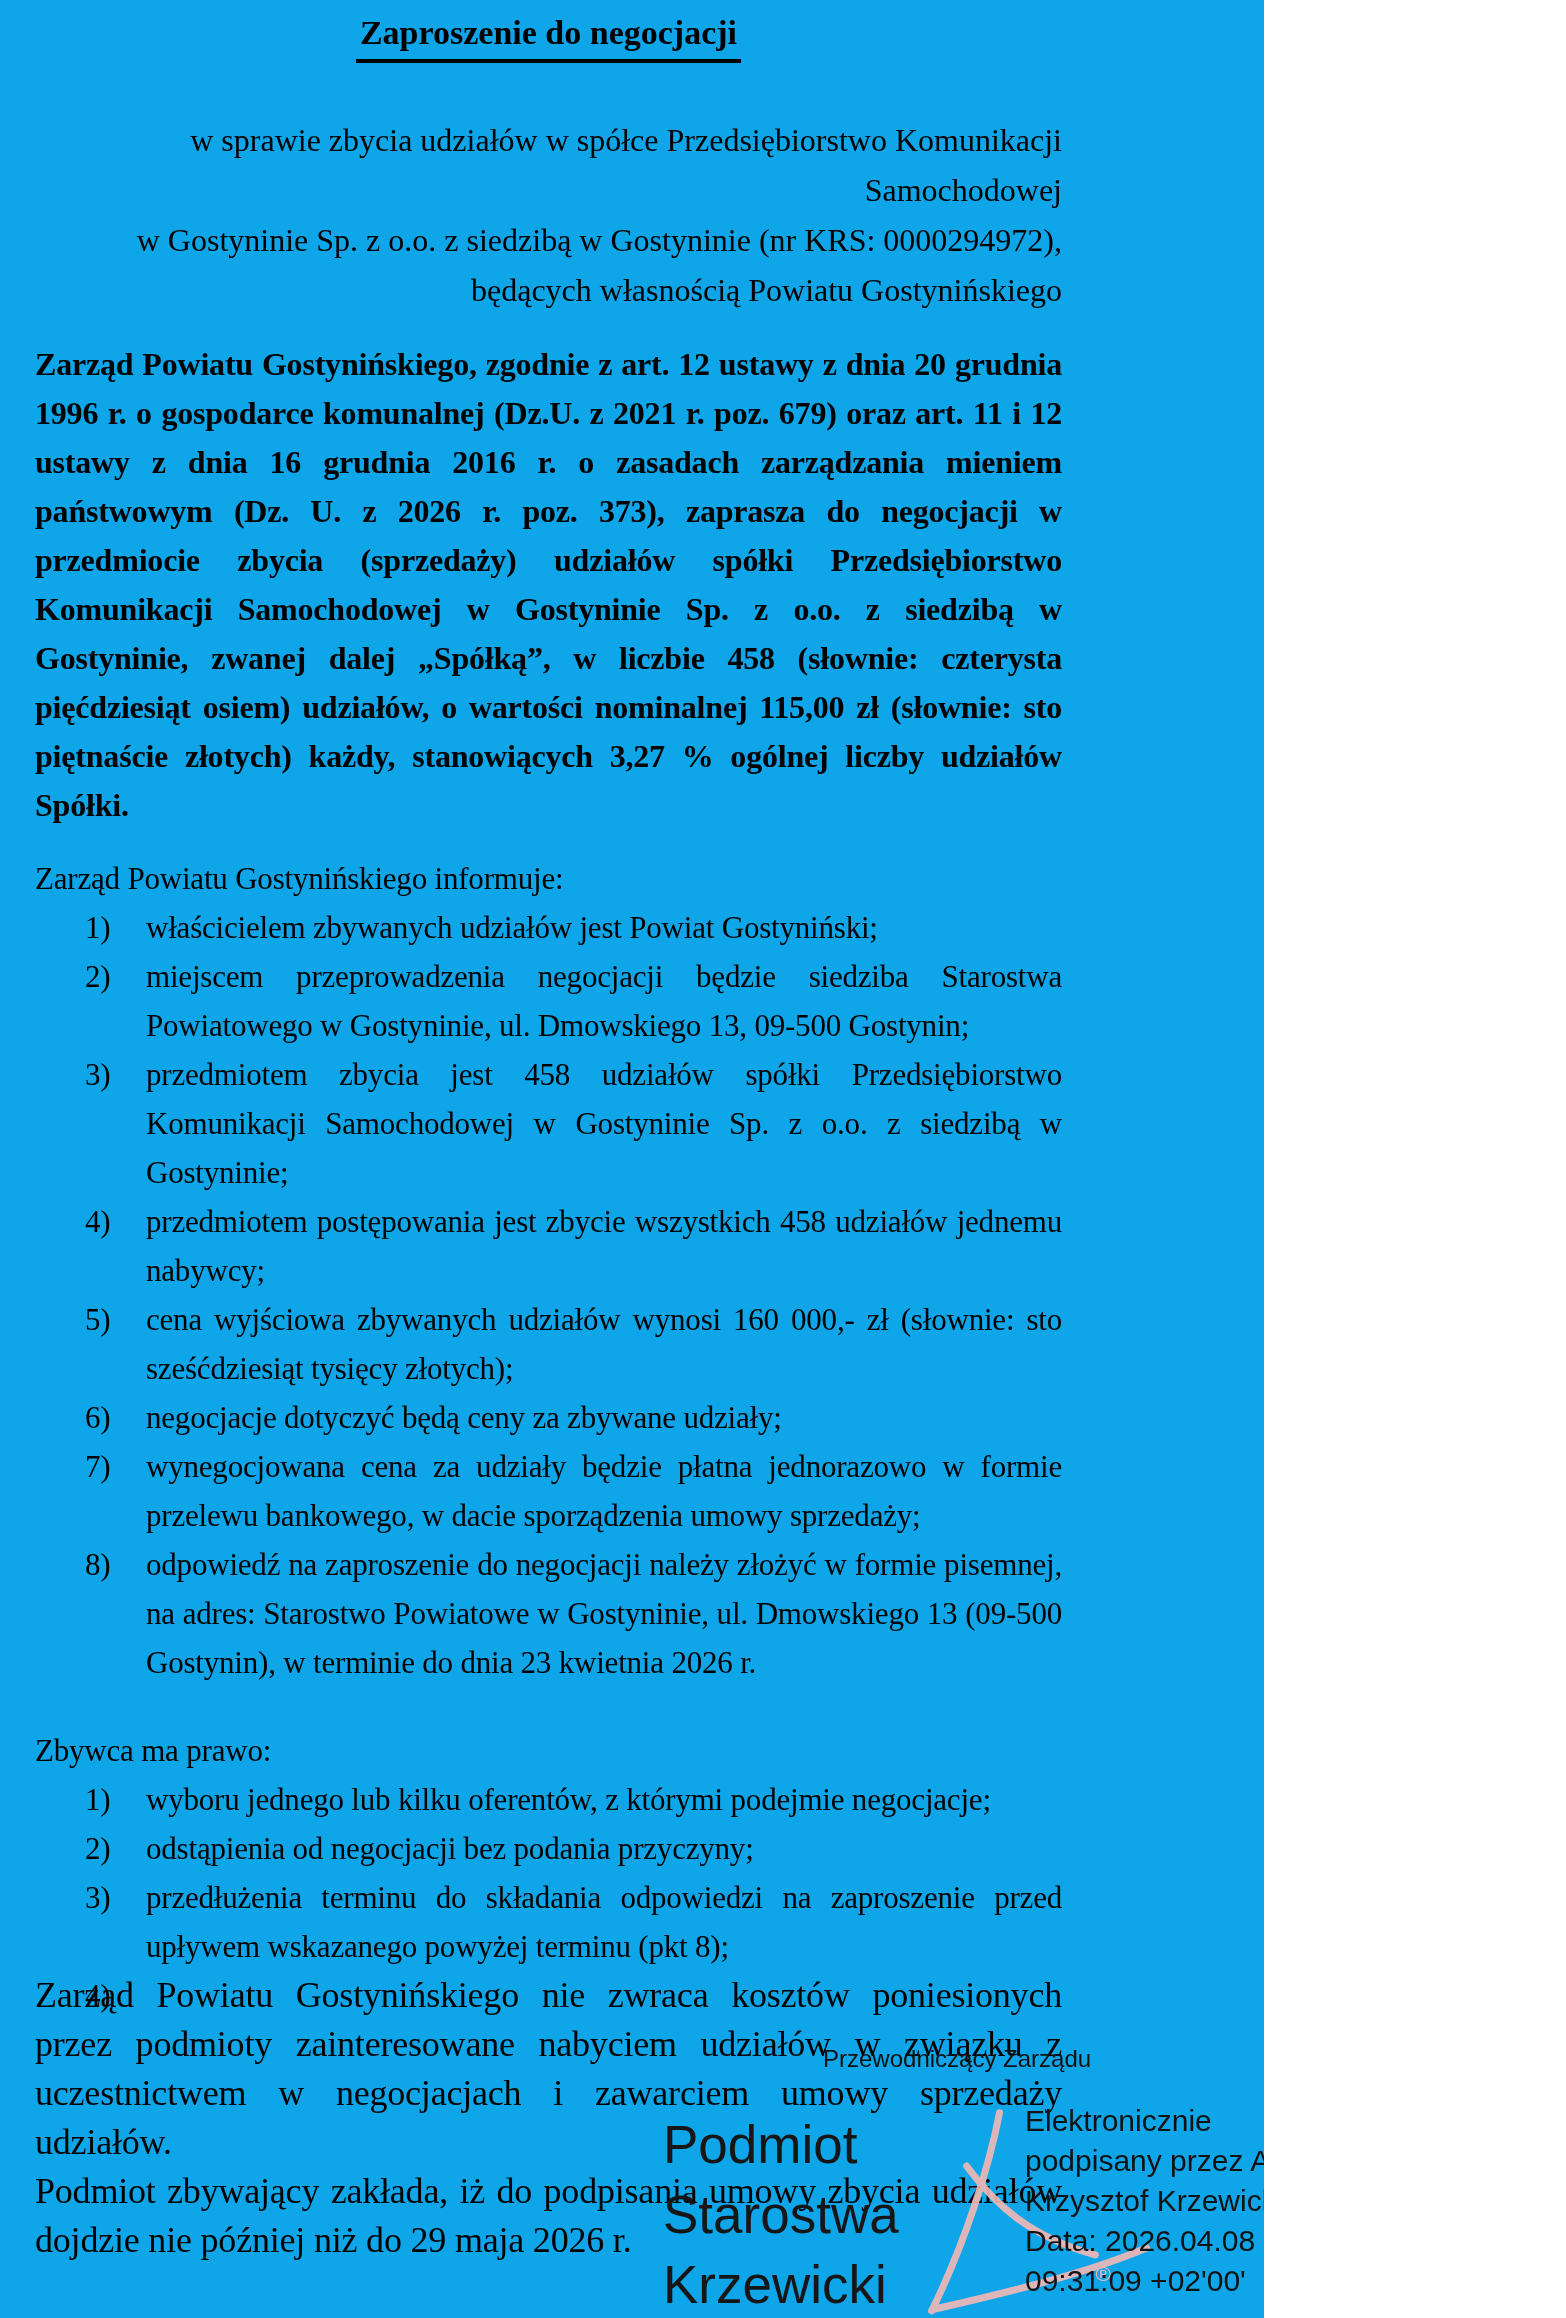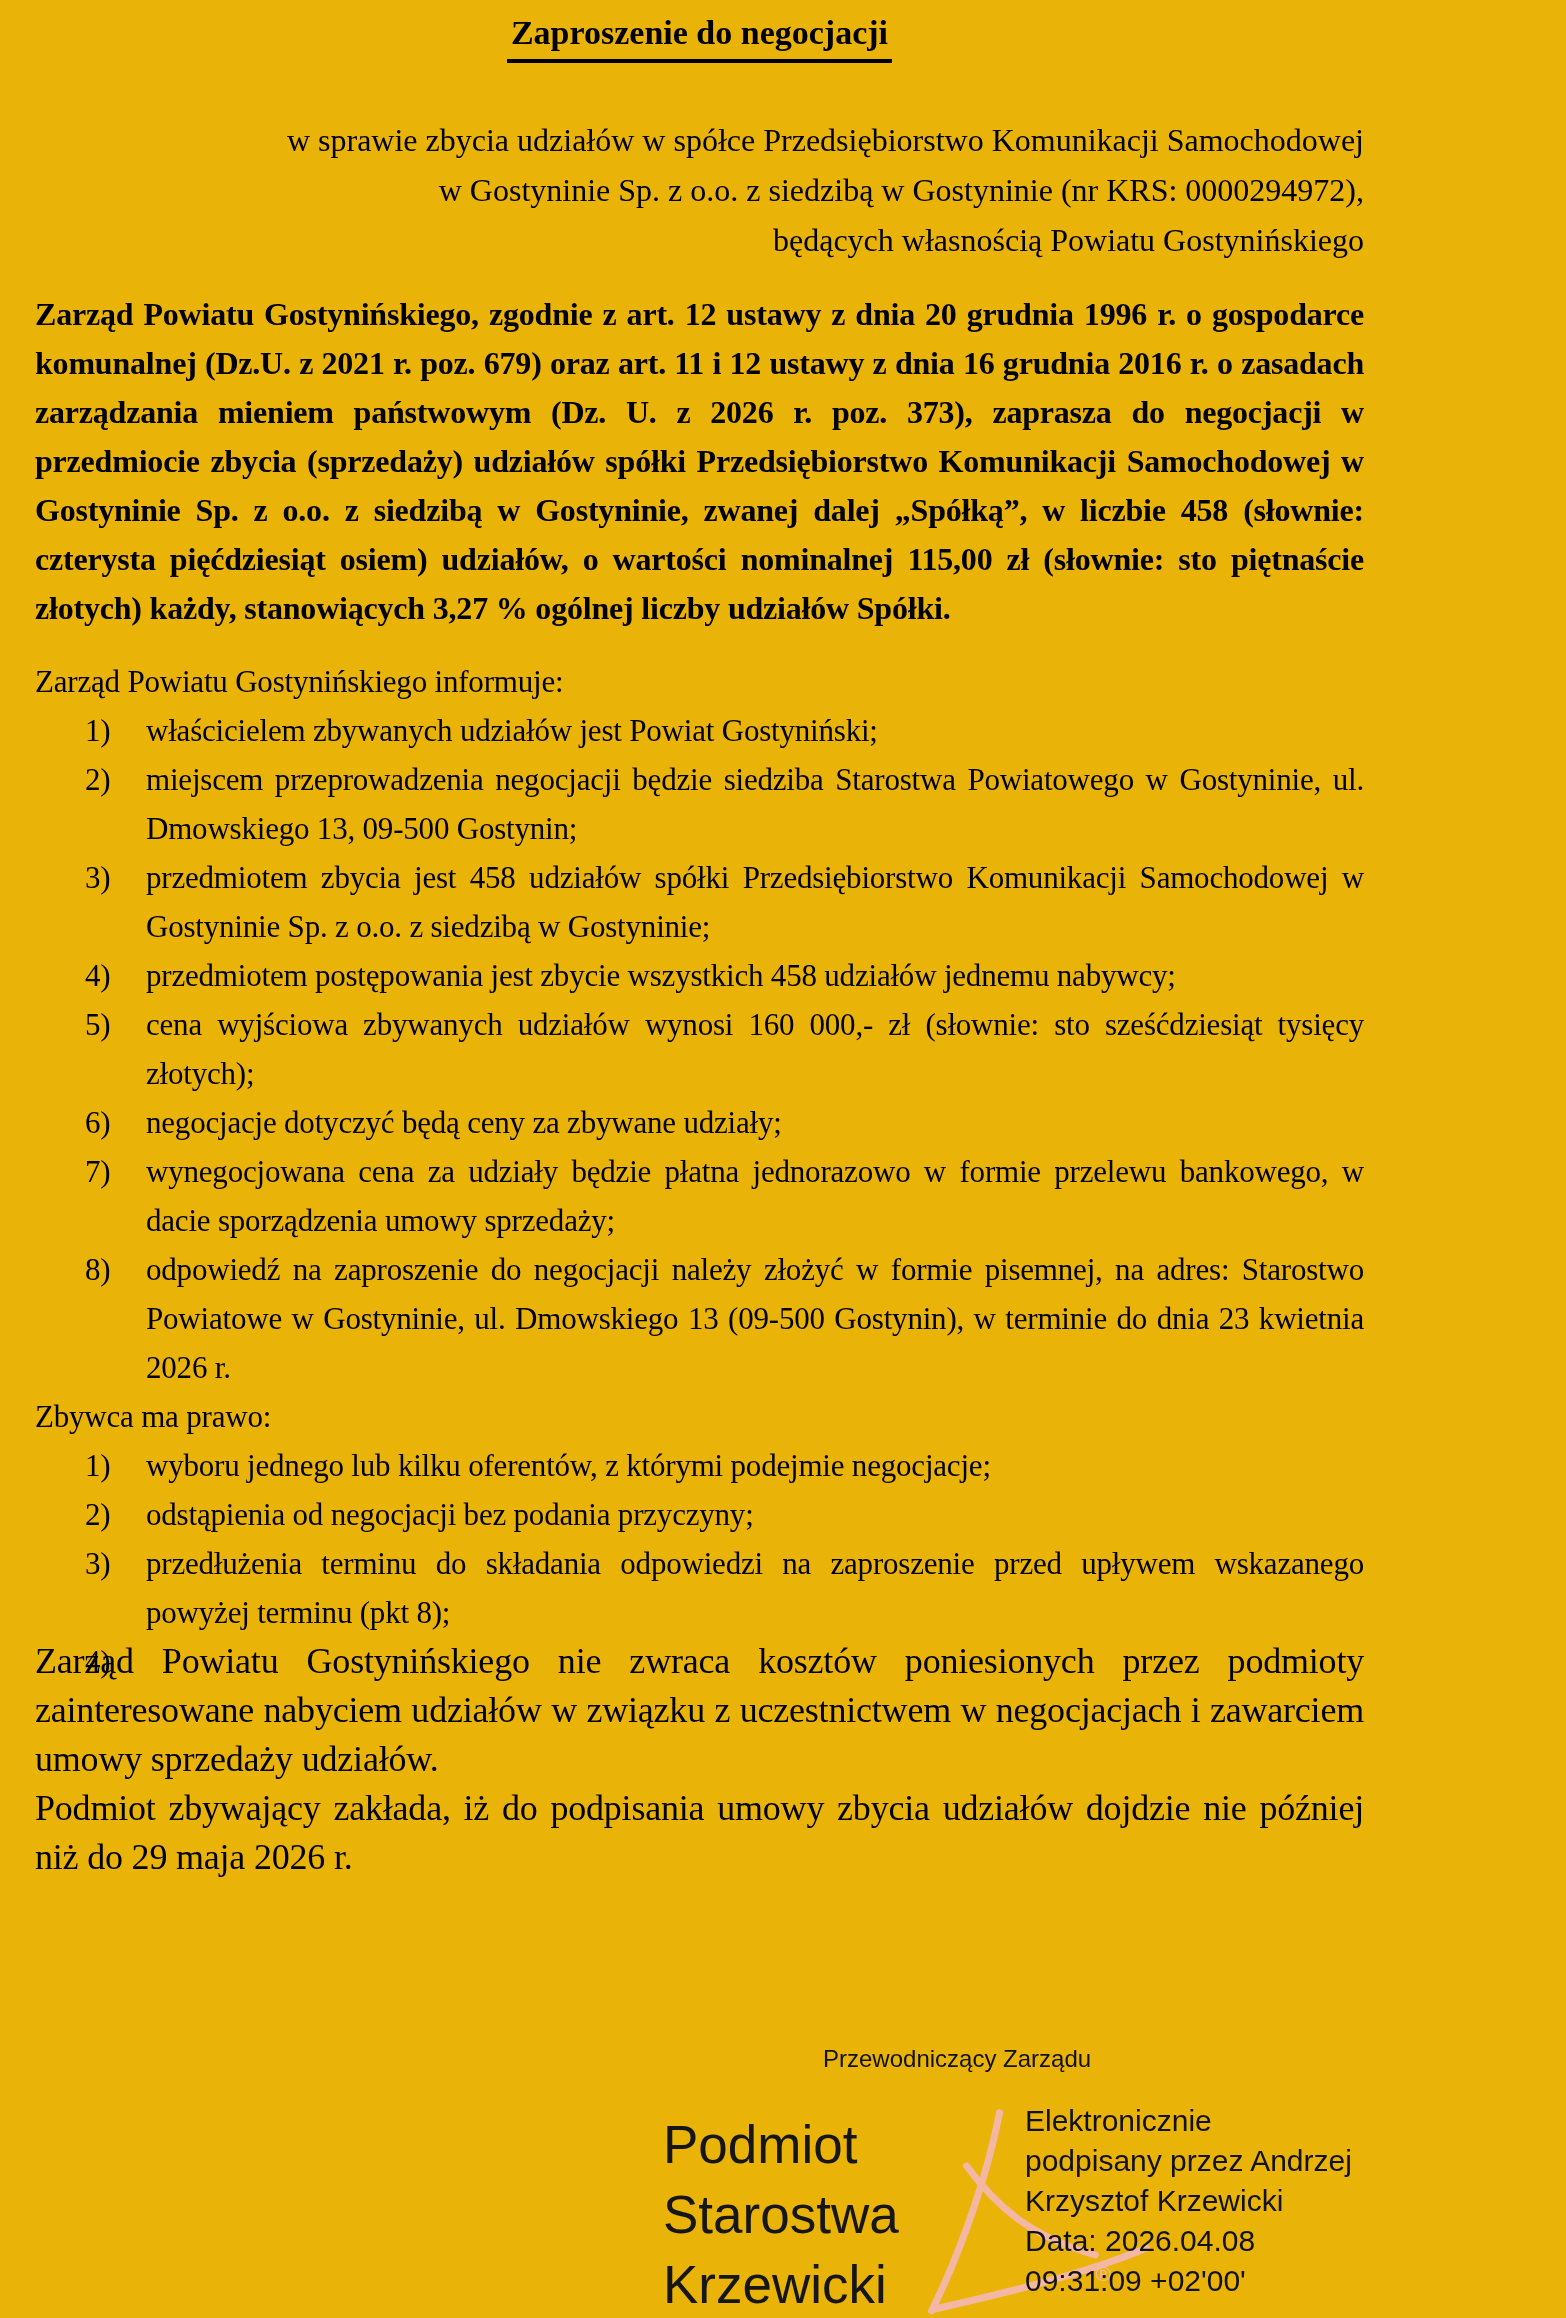--- a/index.html
+++ b/index.html
@@ -1,20 +1,20 @@
 <!DOCTYPE html>
 <html lang="pl" style="font-size:11.2px"><head>
 <meta charset="utf-8">
 <style>
   html,body{margin:0;padding:0;background:#ffffff;}
   .page{
     position:relative;
-    width:1566px;
+    width:1264px;
     height:2319px;
-    background:#eab308;
+    background:#0ea5e9;
     overflow:hidden;
     font-family:"Liberation Serif", serif;
     color:#000;
   }
   .content{
     padding:11.2px 202px 0 35px; 
   }
   
   .doc-title{
     text-align:center;
@@ -43,21 +43,21 @@
     font-size:32px;
     line-height:49px;
     letter-spacing:-0.2px;
     margin:0 0 24px 0;
   }
   .plain{
     font-size:31px;
     line-height:49px;
     letter-spacing:-0.2px;
   }
-  .gap-lg{}
+  .gap-lg{margin-top:39px;}
   .gap-p{margin-top:39px;}
   ol.doc-list{
     list-style:none;
     margin:0;
     padding:0;
   }
   ol.doc-list>li{
     position:relative;
     padding-left:111px;
     text-align:justify;

